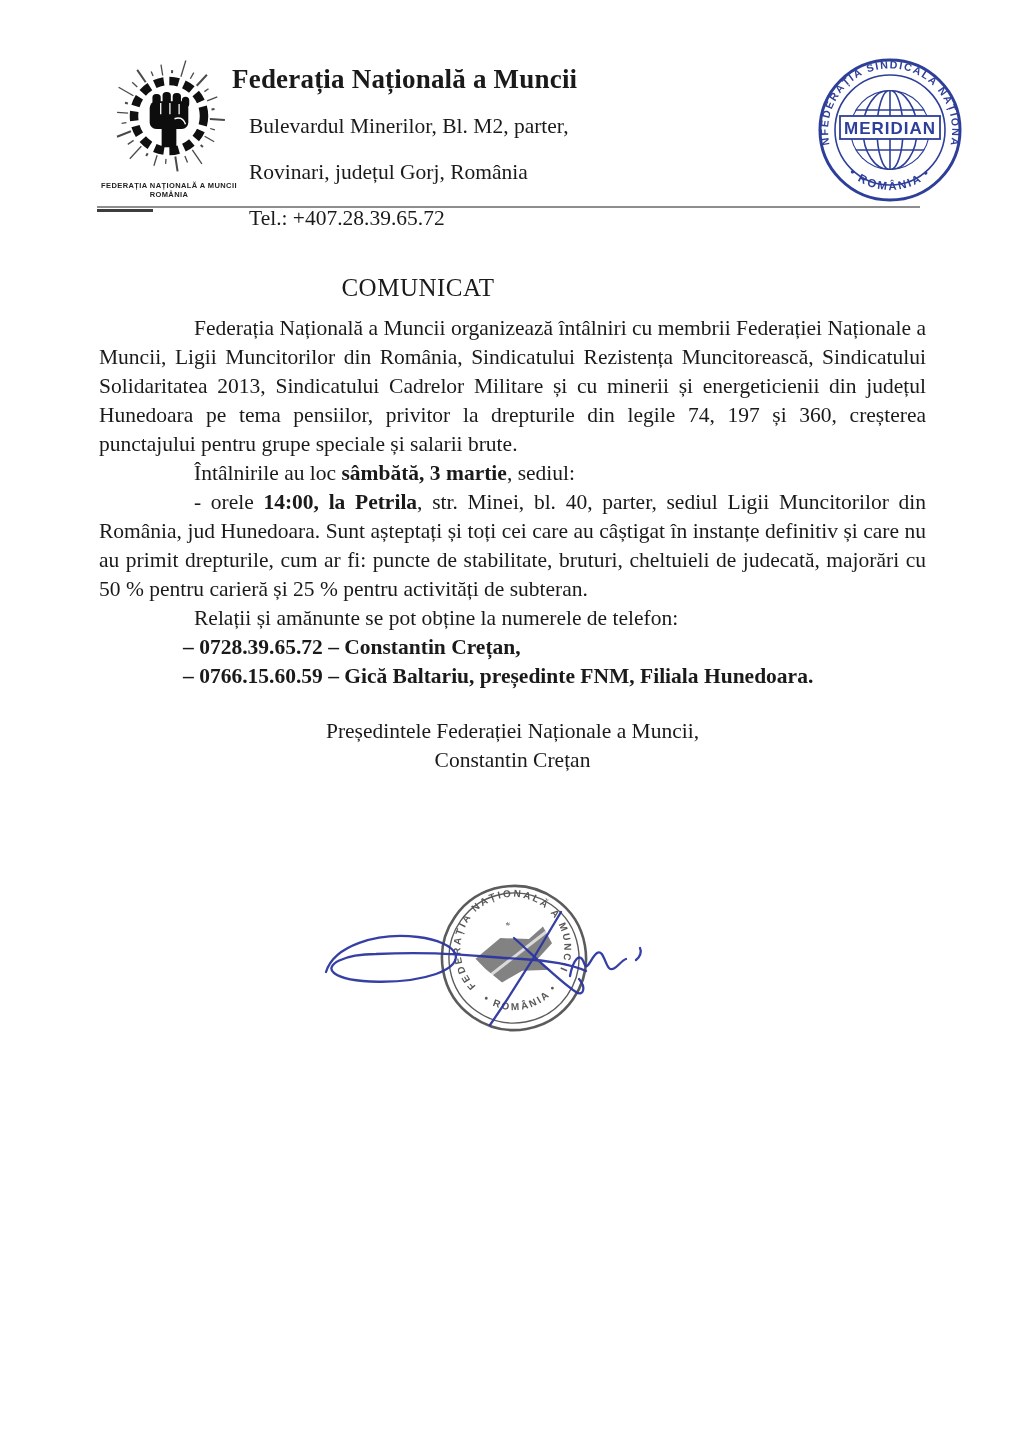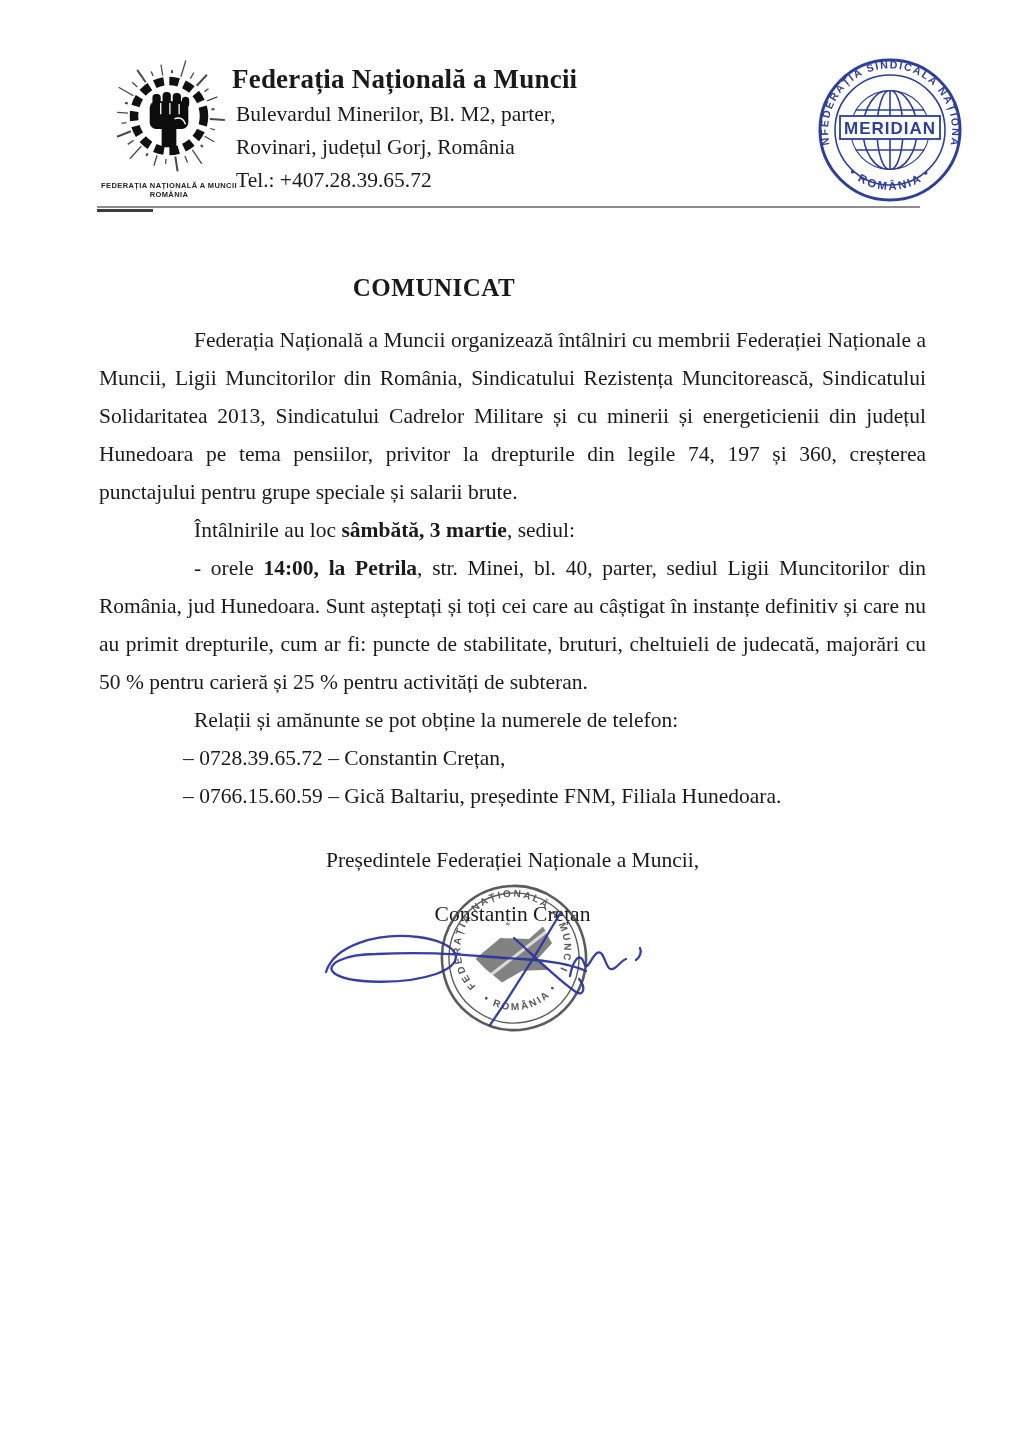--- a/index.html
+++ b/index.html
@@ -8,34 +8,34 @@
     background:#ffffff;overflow:hidden;
     font-family:"Liberation Serif","DejaVu Serif",serif;color:#1a1a1a;
   }
   
   .logo-left{position:absolute;left:96px;top:58px;width:146px;}
   .logo-left-caption{width:160px;margin-left:-7px;text-align:center;
     font-family:"Liberation Sans","DejaVu Sans",sans-serif;
     font-size:7.5px;font-weight:bold;letter-spacing:.4px;color:#222;line-height:9px;margin-top:1px;}
   .header-text{position:absolute;left:232px;top:64px;width:420px;}
   .org-name{font-size:27px;font-weight:bold;letter-spacing:.2px;margin:0 0 5px 0;}
-  .header-line{font-size:21.5px;line-height:29px;margin:4px;}
+  .header-line{font-size:21.5px;line-height:29px;margin:17px;}
   .logo-right{position:absolute;left:804px;top:50px;}
   .header-rule{position:absolute;left:97px;top:206px;width:823px;height:0;border-top:2px solid #8d8d8d;}
   .header-rule-dark{position:absolute;left:97px;top:209px;width:56px;height:0;border-top:3px solid #3c3c3c;}
   
-  .doc-title{position:absolute;left:16px;top:274px;width:836px;text-align:center;
-    font-size:25px;font-weight:bold;letter-spacing:.5px;}
-  .doc-body{position:absolute;left:99px;top:321px;width:827px;
-    font-size:21.5px;line-height:38px;}
+  .doc-title{position:absolute;left:0;top:274px;width:836px;text-align:center;
+    font-size:25px;font-weight:normal;letter-spacing:.5px;}
+  .doc-body{position:absolute;left:99px;top:314px;width:827px;
+    font-size:21.5px;line-height:29px;}
   .para{margin:0;text-align:justify;text-indent:95px;}
-  .para.phone{text-align:left;text-indent:0;padding-left:84px;}
+  .para.phone{text-align:left;text-indent:0;padding-left:84px;font-weight:bold;}
   .para .bold{font-weight:bold;}
   .closing{margin-top:26px;text-align:center;text-indent:0;}
-  .closing div{margin:16px;}
+  .closing div{margin:0;}
   
   .sig-area{position:absolute;left:318px;top:880px;width:360px;height:175px;}
 </style>
 </head>
 <body>
 
 <div class="page">
 
   <div class="logo-left">
     <svg width="146" height="118" viewBox="0 0 146 118">

